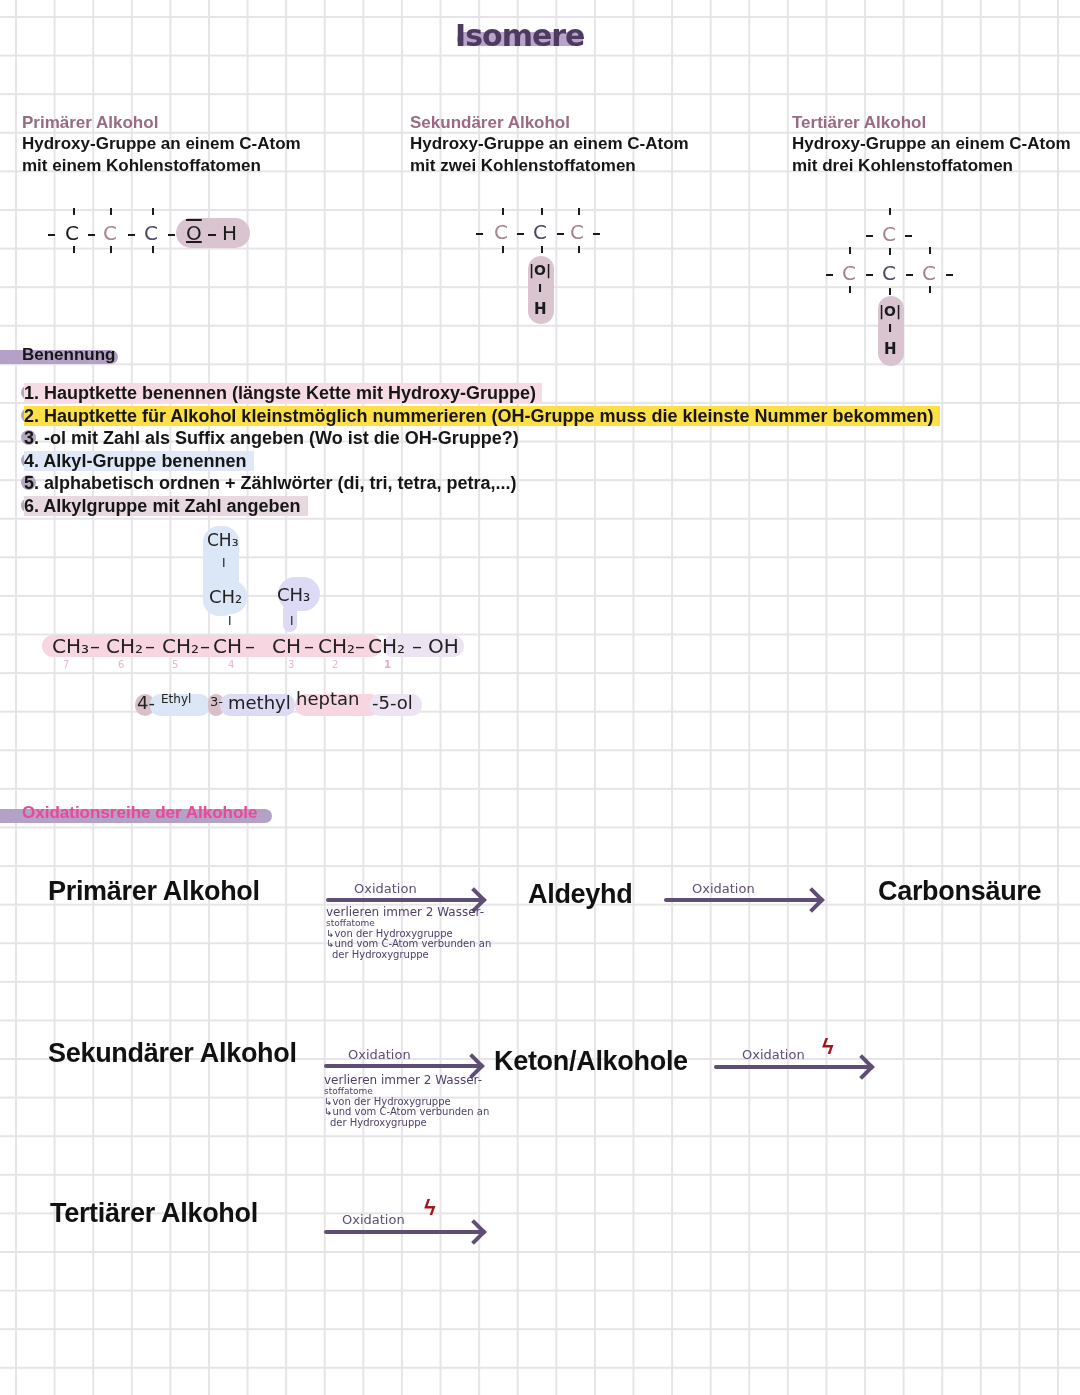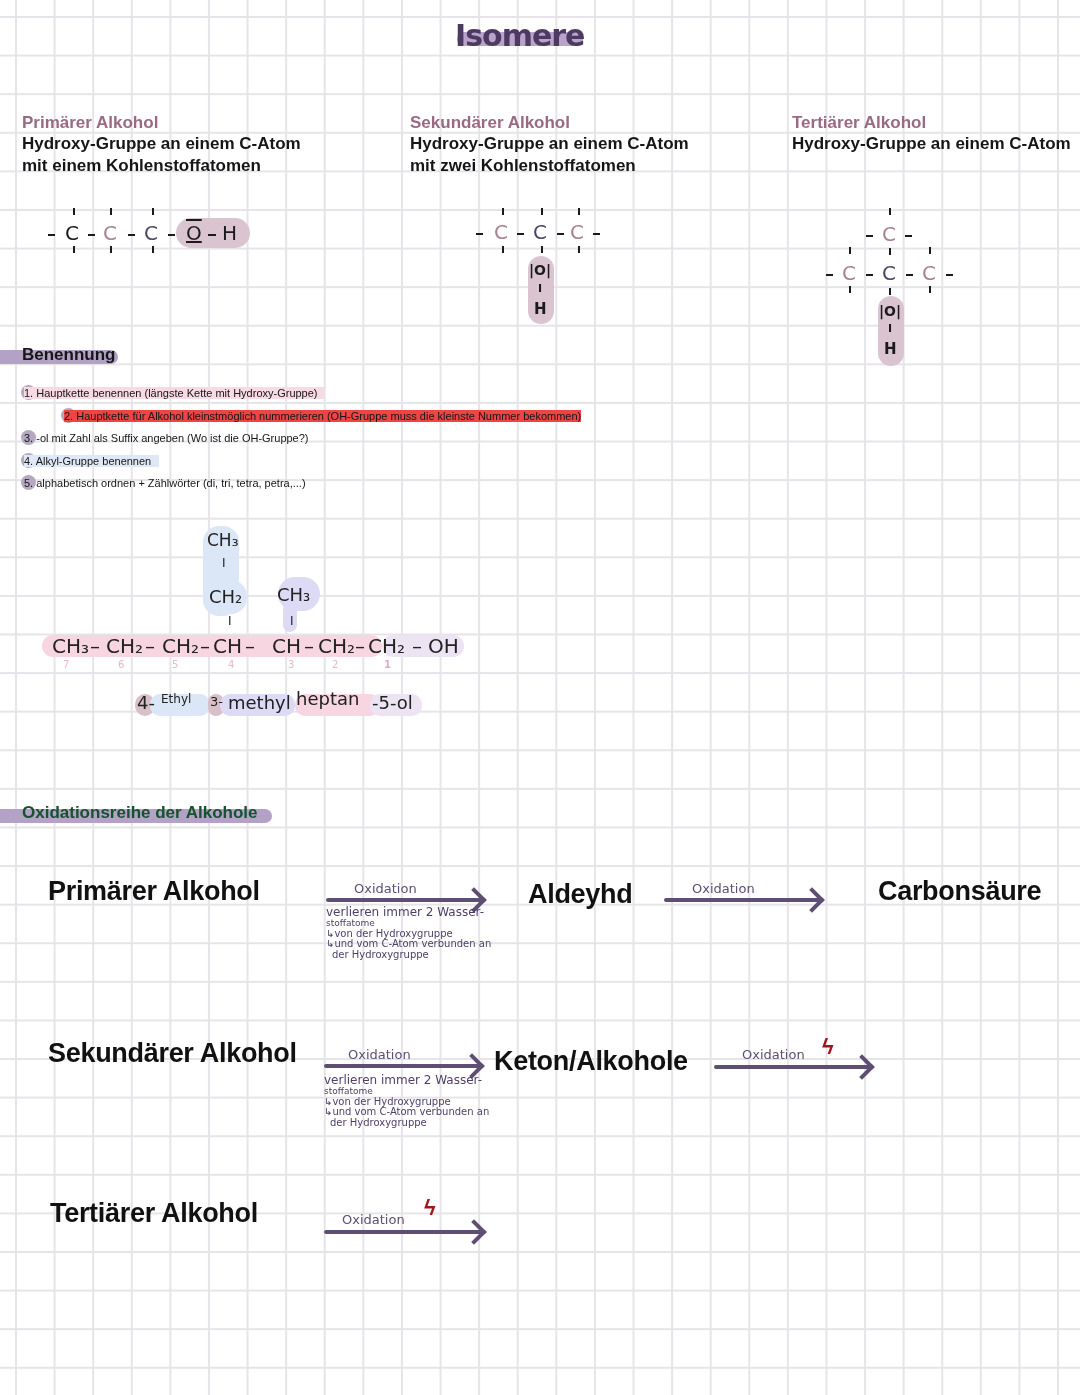--- a/index.html
+++ b/index.html
@@ -28,24 +28,24 @@
   .mol{font-family:"DejaVu Sans",sans-serif;font-size:20px;color:#1b1b1b;}
   .c-pink{color:#a5838f;}
   .c-dark{color:#4c4566;}
   .pill{background:#d9c4d0;border-radius:16px;}
   .tick{position:absolute;width:2px;height:7px;background:#1b1b1b;}
   .dash{position:absolute;width:7px;height:2px;background:#1b1b1b;}
 
   
   .sec-bar{height:14px;background:#b3a2c5;border-radius:0 8px 8px 0;}
   .sec-text{font-size:17px;font-weight:bold;color:#161616;}
-  .sec-text2{font-size:17px;font-weight:bold;color:#14532d;}
-
-  
-  .step{font-size:11px;font-weight:normal;line-height:22.5px;height:22.5px;white-space:nowrap;position:relative;}
+  .sec-text2{font-size:17px;font-weight:bold;color:#ec4899;}
+
+  
+  .step{font-size:18px;font-weight:bold;line-height:22.5px;height:22.5px;white-space:nowrap;position:relative;}
   .step .num{display:inline-block;position:relative;}
   .step .num::before{content:"";position:absolute;left:-3px;top:3px;width:15px;height:15px;border-radius:50%;background:#b5a8c0;z-index:-1;}
 
   
   .chem{font-family:"DejaVu Sans",sans-serif;font-size:20px;color:#222;font-weight:normal;}
   .idx{font-family:"DejaVu Sans",sans-serif;font-size:10px;color:#e8b8c8;}
 
   
   .big{font-size:27px;font-weight:bold;color:#111;font-family:"Liberation Sans",sans-serif;letter-spacing:-0.3px;}
   .arrow{height:4px;background:#5e4e74;border-radius:2px;}
@@ -66,20 +66,21 @@
   <div class="type-desc">mit einem Kohlenstoffatomen</div>
 </div>
 <div class="abs" style="left:410px;top:112px;">
   <div class="type-head">Sekundärer Alkohol</div>
   <div class="type-desc">Hydroxy-Gruppe an einem C-Atom</div>
   <div class="type-desc">mit zwei Kohlenstoffatomen</div>
 </div>
 <div class="abs" style="left:792px;top:112px;">
   <div class="type-head">Tertiärer Alkohol</div>
   <div class="type-desc">Hydroxy-Gruppe an einem C-Atom</div>
+  <div class="type-desc">mit drei Kohlenstoffatomen</div>
 </div>
 
 <div class="abs mol" style="left:48px;top:208px;width:210px;height:50px;">
   <div class="dash" style="left:0;top:26px;"></div>
   <div class="tick" style="left:25px;top:0;"></div>
   <span class="abs" style="left:17px;top:13px;">C</span>
   <div class="tick" style="left:25px;top:38px;"></div>
   <div class="dash" style="left:40px;top:26px;"></div>
   <div class="tick" style="left:62px;top:0;"></div>
   <span class="abs c-pink" style="left:55px;top:13px;">C</span>
@@ -137,24 +138,25 @@
   <span class="abs" style="left:53px;top:97px;font-size:14px;font-weight:bold;">|O|</span>
   <span class="abs" style="left:62px;top:116px;font-size:11px;font-weight:bold;">I</span>
   <span class="abs" style="left:58px;top:134px;font-size:15px;font-weight:bold;">H</span>
 </div>
 
 <div class="abs sec-bar" style="left:0;top:350px;width:118px;"></div>
 <div class="abs sec-text" style="left:22px;top:345px;">Benennung</div>
 
 <div class="abs" style="left:24px;top:382px;z-index:1;">
   <div class="step"><span style="background:#f6dbe4;padding-right:6px;"><span class="num">1.</span> <span>Hauptkette benennen (längste Kette mit Hydroxy-Gruppe)</span></span></div>
-  <div class="step"><span style="background:#ef4444;margin-left:40px;"><span class="num">2.</span> <span>Hauptkette für Alkohol kleinstmöglich nummerieren (OH-Gruppe muss die kleinste Nummer bekommen)</span></span></div>
+  <div class="step"><span style="background:#fde047;padding-right:6px;"><span class="num">2.</span> <span>Hauptkette für Alkohol kleinstmöglich nummerieren (OH-Gruppe muss die kleinste Nummer bekommen)</span></span></div>
   <div class="step"><span><span class="num">3.</span> <span>-ol mit Zahl als Suffix angeben (Wo ist die OH-Gruppe?)</span></span></div>
   <div class="step"><span style="background:#dfe8f7;padding-right:8px;"><span class="num">4.</span> <span>Alkyl-Gruppe benennen</span></span></div>
   <div class="step"><span><span class="num">5.</span> <span>alphabetisch ordnen + Zählwörter (di, tri, tetra, petra,...)</span></span></div>
+  <div class="step"><span style="background:#e8d9e0;padding-right:8px;"><span class="num">6.</span> <span>Alkylgruppe mit Zahl angeben</span></span></div>
 </div>
 
 <div class="abs chem" style="left:40px;top:522px;width:440px;height:210px;">
 
   <div class="abs" style="left:163px;top:4px;width:36px;height:90px;background:#dbe6f6;border-radius:16px;"></div>
   <div class="abs" style="left:163px;top:58px;width:44px;height:34px;background:#dbe6f6;border-radius:16px;"></div>
 
   <div class="abs" style="left:238px;top:55px;width:42px;height:34px;background:#dcdaf4;border-radius:17px;"></div>
   <div class="abs" style="left:243px;top:80px;width:14px;height:30px;background:#dcdaf4;border-radius:7px;"></div>
 

